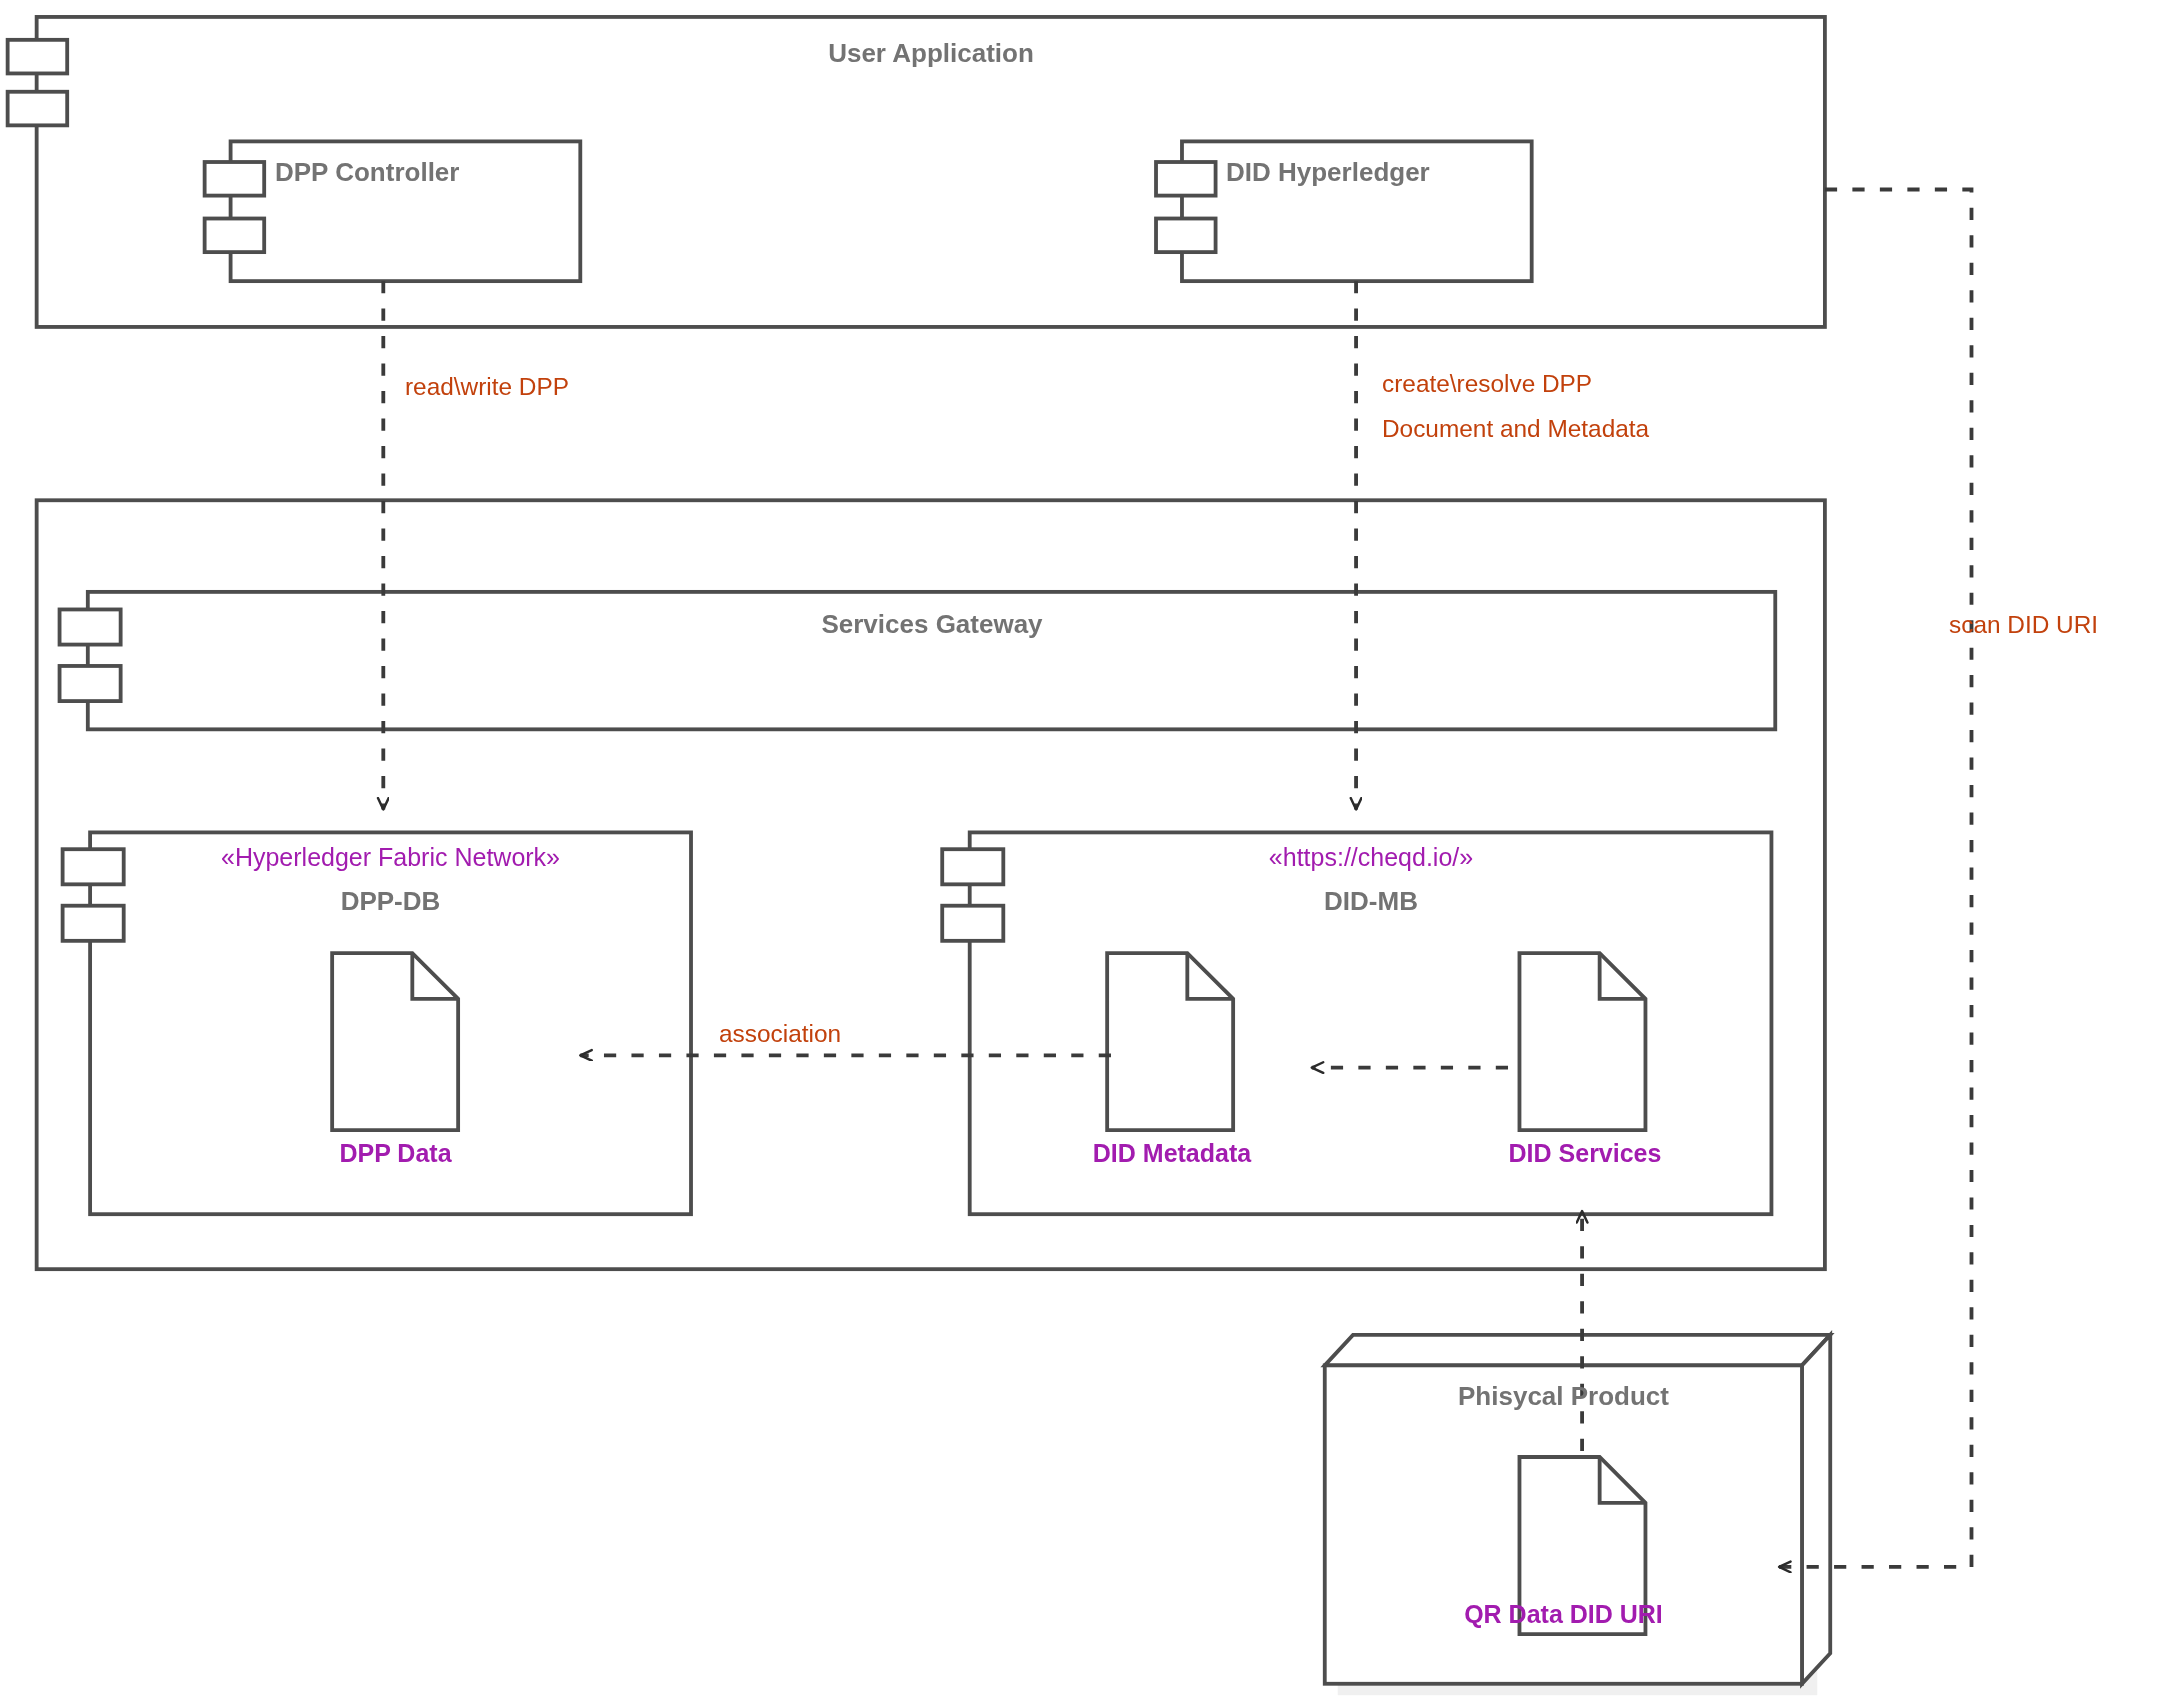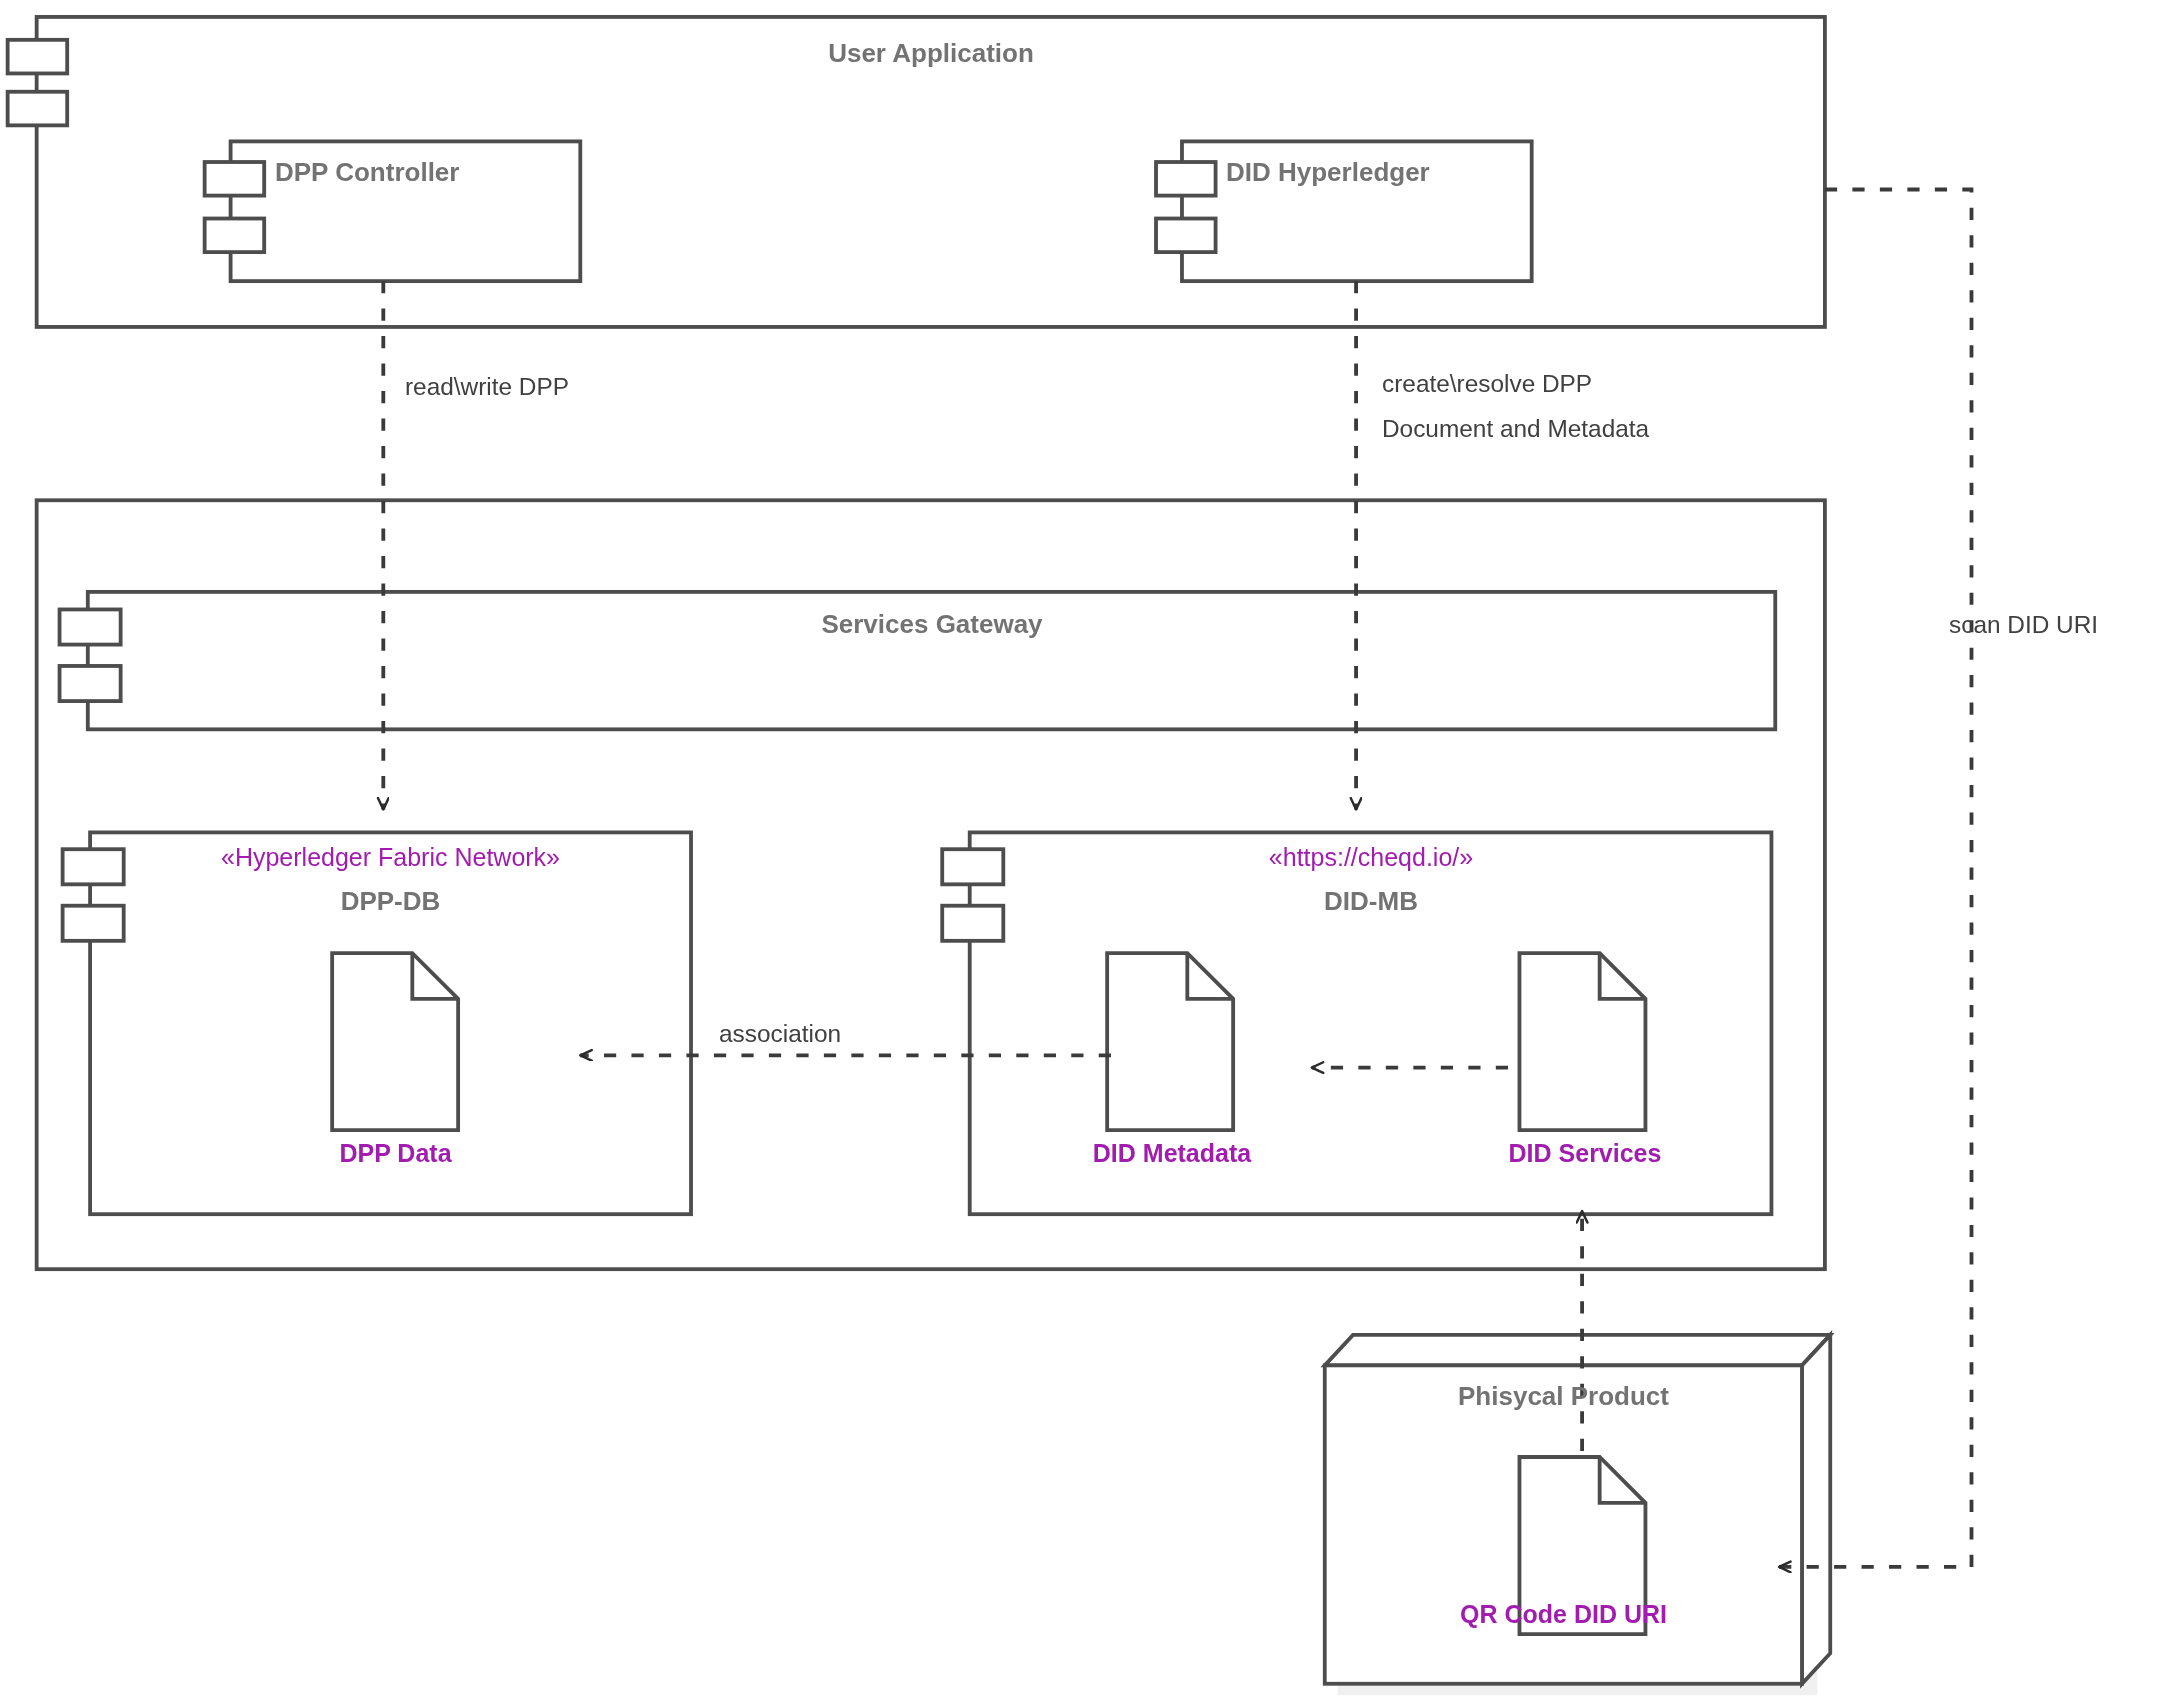--- a/index.html
+++ b/index.html
@@ -3,21 +3,21 @@
 <meta charset="utf-8">
 <style>
   html,body{margin:0;padding:0;background:#ffffff;}
   body{font-family:"Liberation Sans", sans-serif;}
   #stage{position:relative;width:2183px;height:1703px;background:#fff;overflow:hidden;}
   svg#diagram{position:absolute;left:0;top:0;width:2183px;height:1703px;}
 
   .lbl{position:absolute;white-space:pre;color:#000;font-family:"Liberation Sans", sans-serif;}
   .title-bold{font-weight:bold;font-size:26px;color:#737373;text-align:center;}
   .stereo{font-weight:normal;font-size:25px;color:#a21caf;text-align:center;}
-  .edge-lbl{font-weight:normal;font-size:24.4px;color:#404040;}
+  .edge-lbl{font-weight:normal;font-size:24.4px;color:#c2410c;}
   .art-lbl{font-weight:bold;font-size:25px;color:#a21caf;text-align:center;}
 </style>
 </head>
 <body>
 
 <div id="stage">
 
   <svg id="diagram" viewBox="0 0 2859 2230" xmlns="http://www.w3.org/2000/svg">
     <defs>
       <marker id="openArrow" markerWidth="22" markerHeight="22" refX="17" refY="8" orient="auto" markerUnits="userSpaceOnUse">
@@ -163,18 +163,18 @@
   <div class="lbl art-lbl" style="left:256px;top:1139px;width:279px;">DPP Data</div>
 
   <div class="lbl stereo" style="left:970px;top:843px;width:802px;">«https://cheqd.io/»</div>
   <div class="lbl title-bold" style="left:970px;top:886px;width:802px;">DID-MB</div>
   <div class="lbl art-lbl" style="left:1023px;top:1139px;width:298px;">DID Metadata</div>
   <div class="lbl art-lbl" style="left:1436px;top:1139px;width:298px;">DID Services</div>
 
   <div class="lbl edge-lbl" style="left:719px;top:1020px;text-align:right;">association</div>
 
   <div class="lbl title-bold" style="left:1325px;top:1381px;width:477px;">Phisycal Product</div>
-  <div class="lbl art-lbl" style="left:1325px;top:1600px;width:477px;">QR Code DID URI</div>
+  <div class="lbl art-lbl" style="left:1325px;top:1600px;width:477px;">QR Data DID URI</div>
 
   <div class="lbl edge-lbl" style="left:1949px;top:611px;">scan DID URI</div>
 
 </div>
 
 
 </body></html>

